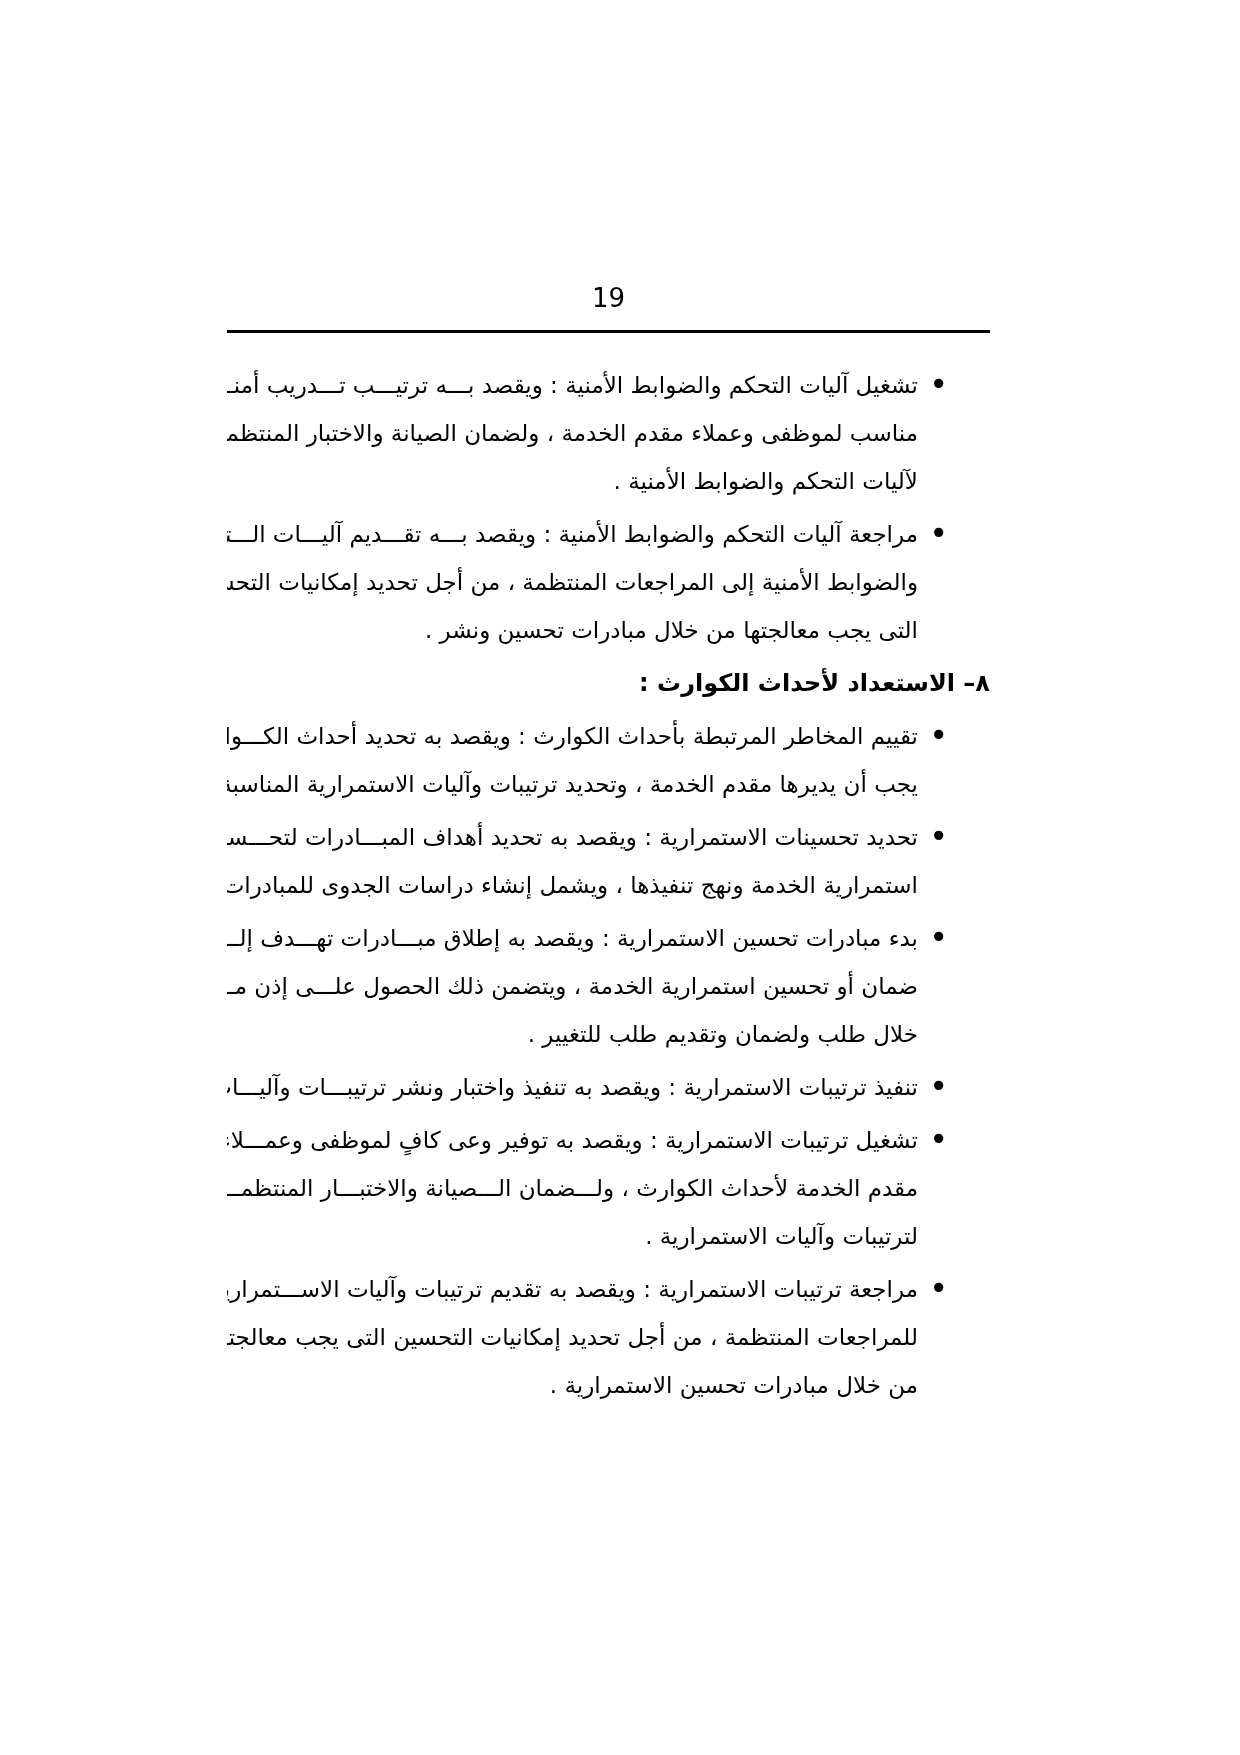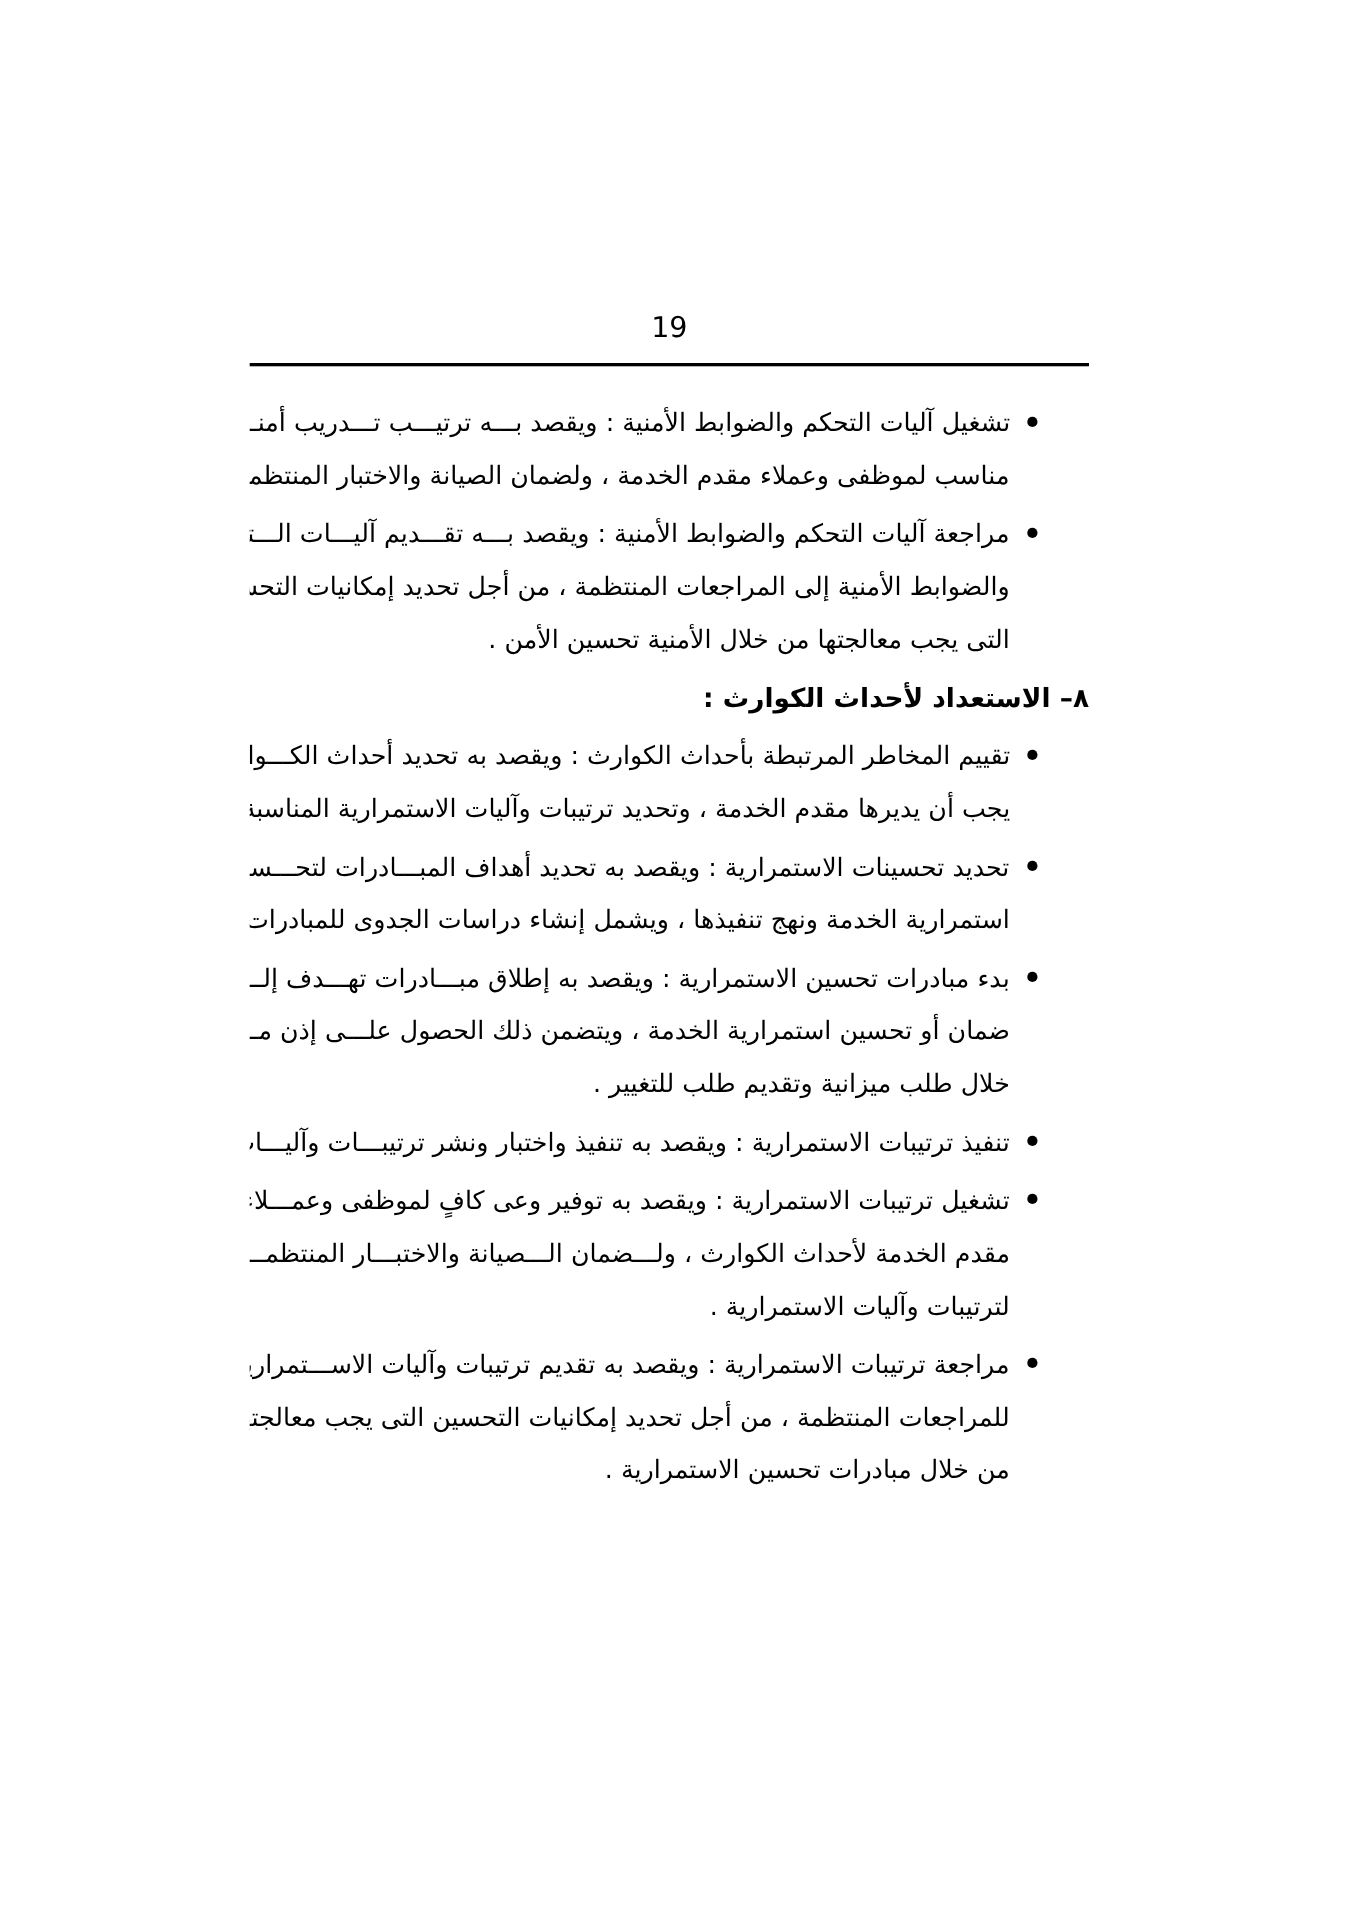--- a/index.html
+++ b/index.html
@@ -83,48 +83,49 @@
     <span>19</span>
   </div>
   <div class="header-rule"></div>
 
   <div class="body-text">
 
     <div class="item">
       <span class="dot">•</span>
       <div class="line j">تشغيل آليات التحكم والضوابط الأمنية : ويقصد بـــه ترتيـــب تـــدريب أمنـــى</div>
       <div class="line j">مناسب لموظفى وعملاء مقدم الخدمة ، ولضمان الصيانة والاختبار المنتظمين</div>
+      <div class="line last">لآليات التحكم والضوابط الأمنية .</div>
     </div>
 
     <div class="item">
       <span class="dot">•</span>
       <div class="line j">مراجعة آليات التحكم والضوابط الأمنية : ويقصد بـــه تقـــديم آليـــات الـــتحكم</div>
       <div class="line j">والضوابط الأمنية إلى المراجعات المنتظمة ، من أجل تحديد إمكانيات التحسين</div>
-      <div class="line last">التى يجب معالجتها من خلال الأمنية تحسين الأمن .</div>
+      <div class="line last">التى يجب معالجتها من خلال مبادرات تحسين ونشر .</div>
     </div>
 
     <div class="heading">٨– الاستعداد لأحداث الكوارث :</div>
 
     <div class="item">
       <span class="dot">•</span>
       <div class="line j">تقييم المخاطر المرتبطة بأحداث الكوارث : ويقصد به تحديد أحداث الكـــوارث التـــى</div>
       <div class="line last">يجب أن يديرها مقدم الخدمة ، وتحديد ترتيبات وآليات الاستمرارية المناسبة .</div>
     </div>
 
     <div class="item">
       <span class="dot">•</span>
       <div class="line j">تحديد تحسينات الاستمرارية : ويقصد به تحديد أهداف المبـــادرات لتحـــسين</div>
       <div class="line last">استمرارية الخدمة ونهج تنفيذها ، ويشمل إنشاء دراسات الجدوى للمبادرات .</div>
     </div>
 
     <div class="item">
       <span class="dot">•</span>
       <div class="line j">بدء مبادرات تحسين الاستمرارية : ويقصد به إطلاق مبـــادرات تهـــدف إلـــى</div>
       <div class="line j">ضمان أو تحسين استمرارية الخدمة ، ويتضمن ذلك الحصول علـــى إذن مـــن</div>
-      <div class="line last">خلال طلب ميزانية وتقديم طلب للتغيير .</div>
+      <div class="line last">خلال طلب ولضمان وتقديم طلب للتغيير .</div>
     </div>
 
     <div class="item">
       <span class="dot">•</span>
       <div class="line j">تنفيذ ترتيبات الاستمرارية : ويقصد به تنفيذ واختبار ونشر ترتيبـــات وآليـــات</div>
     </div>
 
     <div class="item">
       <span class="dot">•</span>
       <div class="line j">تشغيل ترتيبات الاستمرارية : ويقصد به توفير وعى كافٍ لموظفى وعمـــلاء</div>

